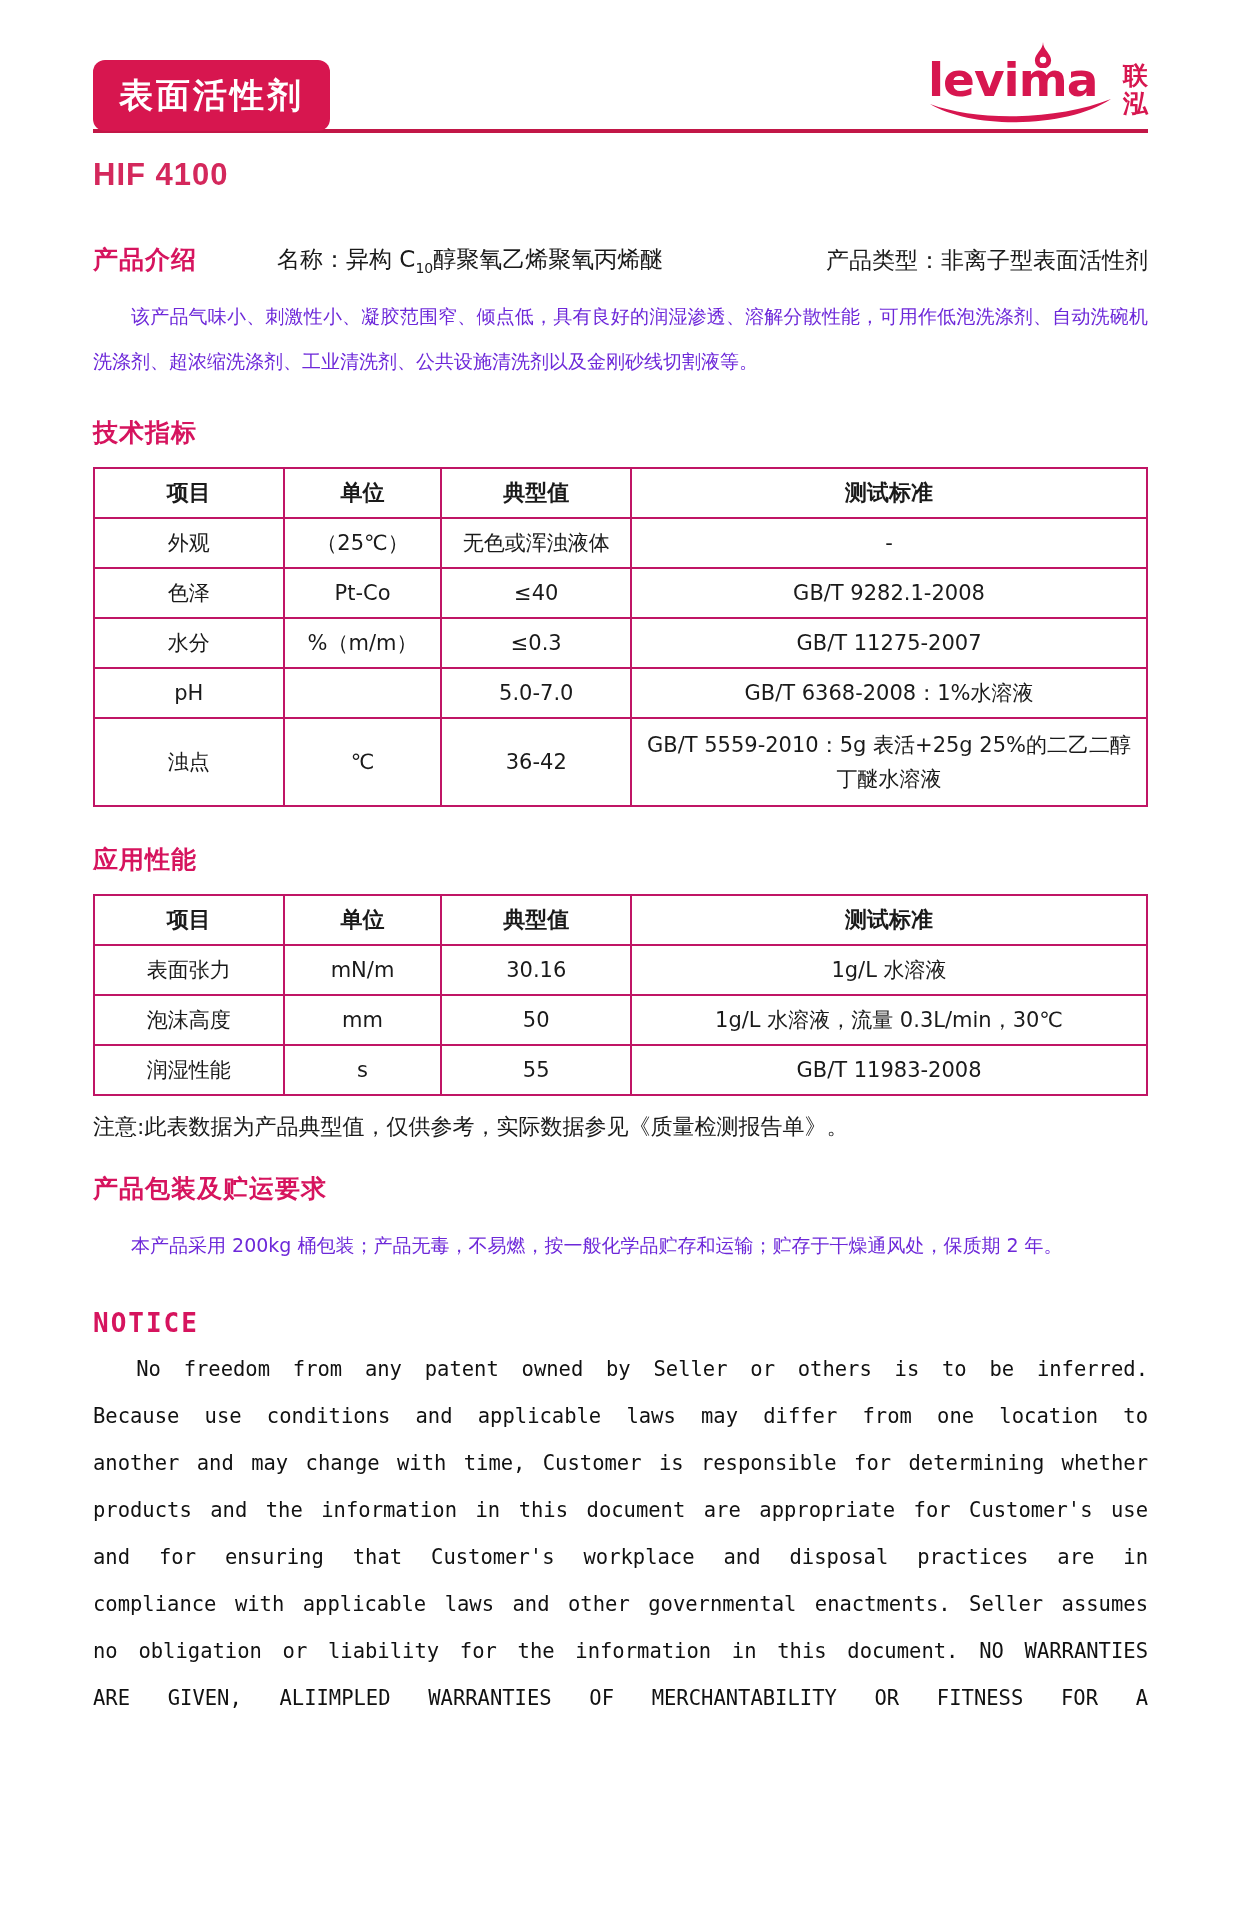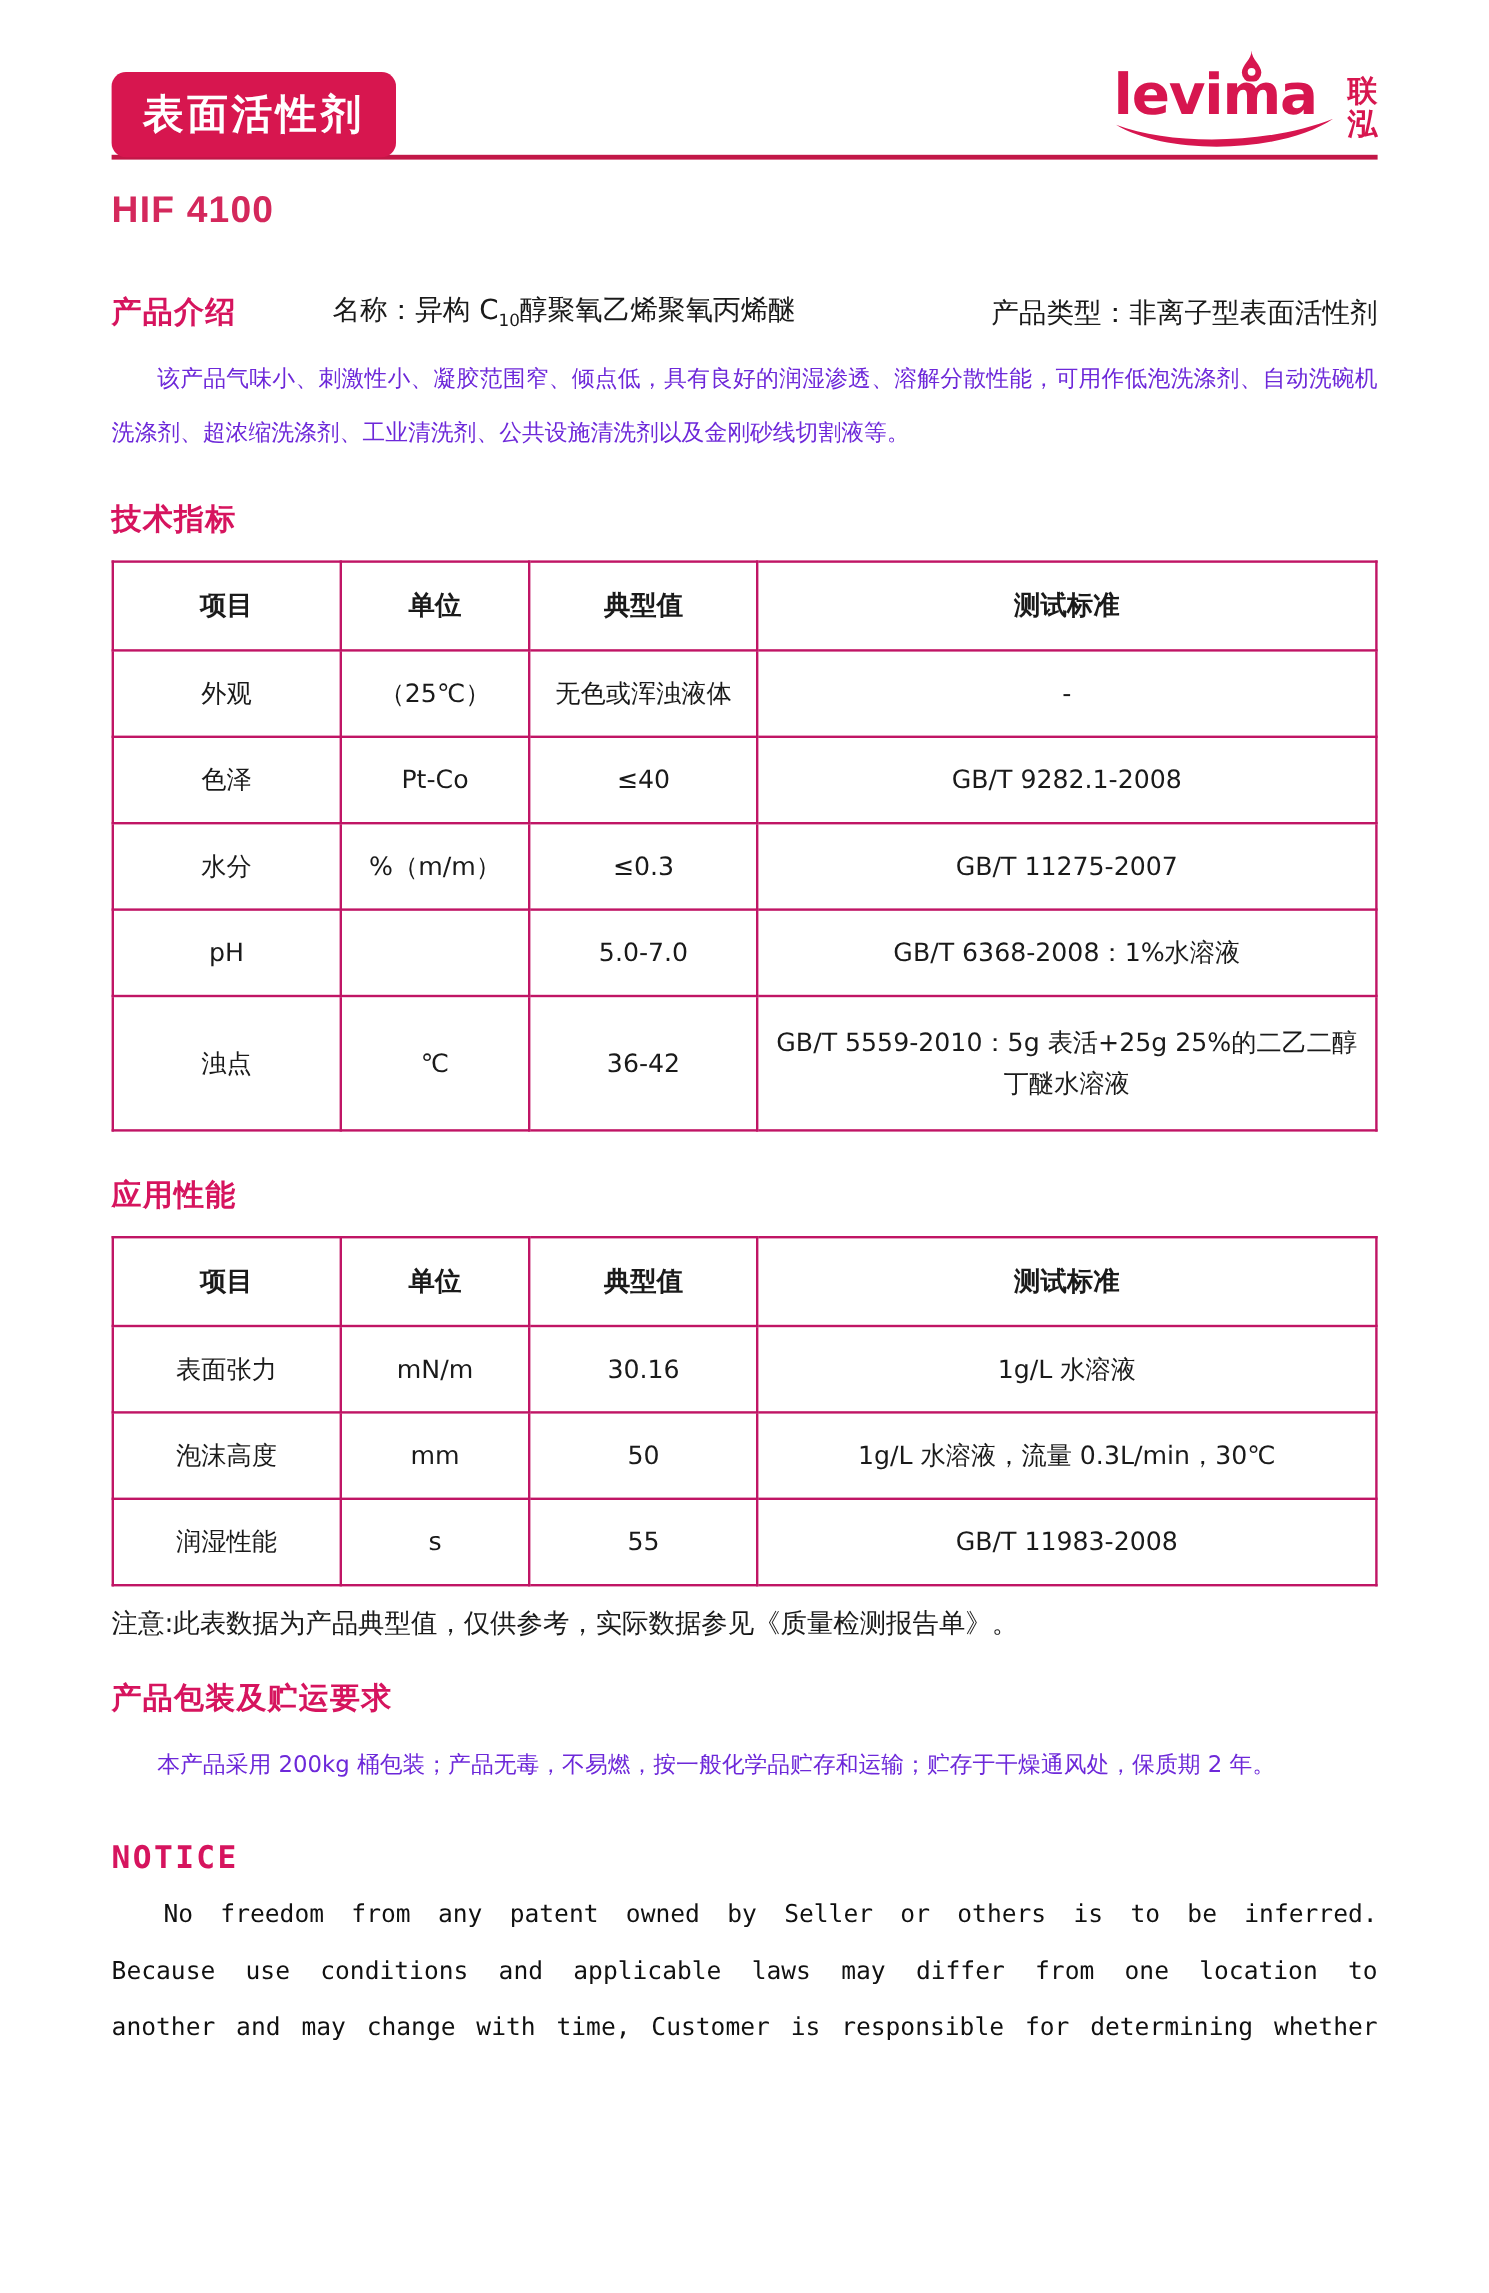--- a/index.html
+++ b/index.html
@@ -97,21 +97,21 @@
   table.spec {
     width: 100%;
     border-collapse: collapse;
     margin-top: 18px;
     table-layout: fixed;
   }
   table.spec th, table.spec td {
     border: 2px solid #c01565;
     text-align: center;
     vertical-align: middle;
-    padding: 21px 8px;
+    padding: 9px 8px;
     color: #1a1a1a;
   }
   table.spec th { font-size: 22px; font-weight: bold; height: 50px; }
   table.spec td { font-size: 21px; height: 50px; }
   .col-item { width: 18%; }
   .col-unit { width: 15%; }
   .col-val  { width: 18%; }
   .col-std  { width: 49%; }
   td.small-std { font-size: 19px; line-height: 34px; }
 

